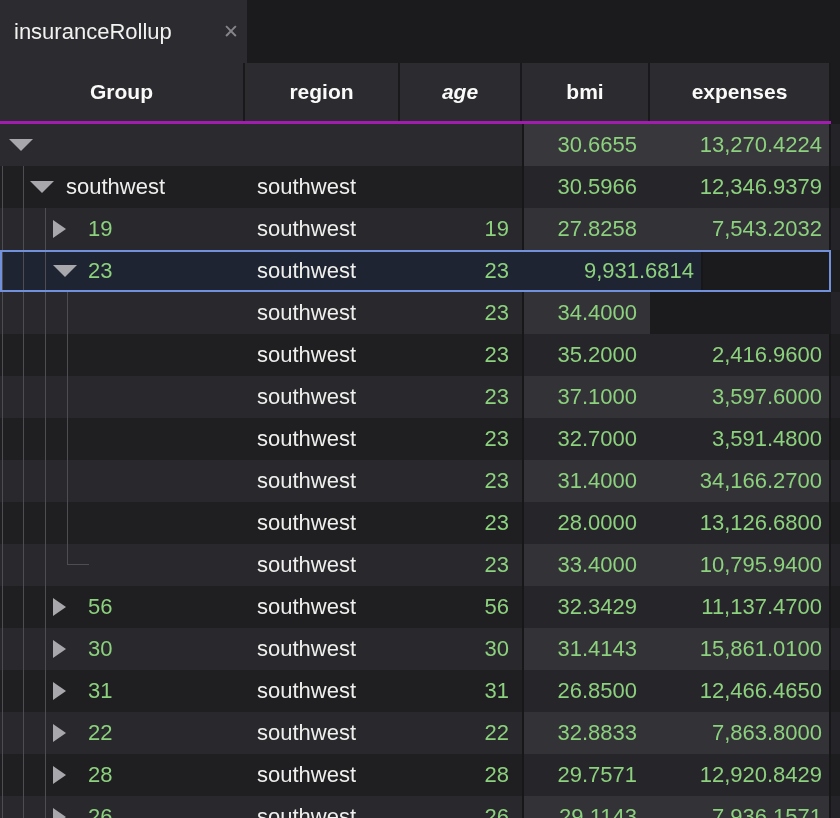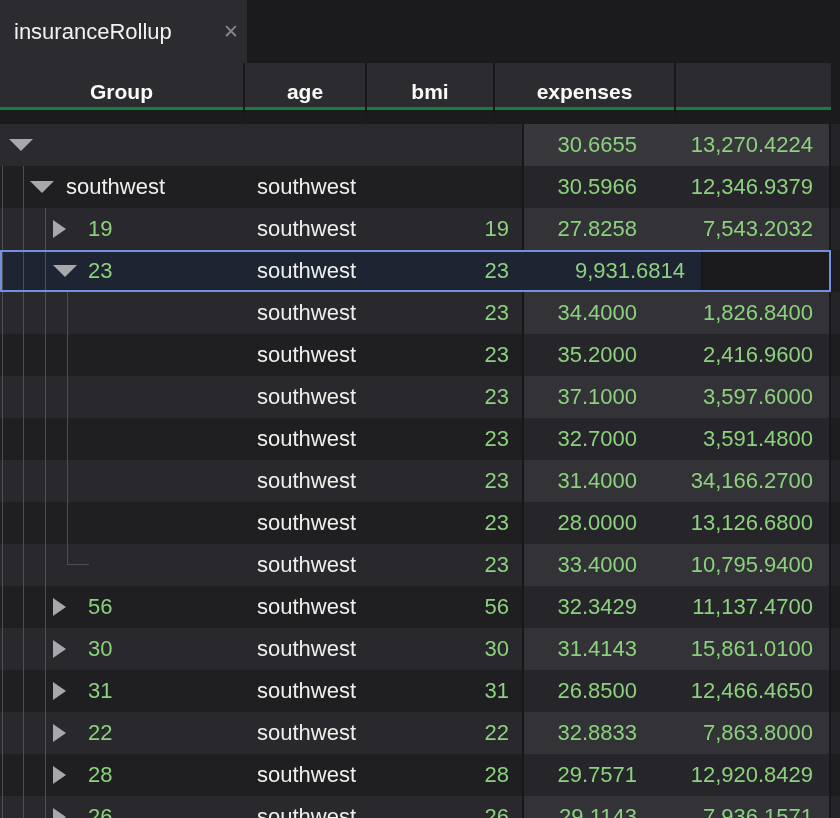--- a/index.html
+++ b/index.html
@@ -16,42 +16,42 @@
   .tabbar { height:63px; background:#1b1b1e; display:flex; }
   .tab {
     width:247px; height:63px; background:#2c2c30;
     display:flex; align-items:center; justify-content:space-between;
     padding:0 8px 0 14px;
   }
   .tab-title { color:#f2f2f1; font-size:22px; white-space:nowrap; }
   .tab-close { color:#85858a; font-size:19px; line-height:19px; cursor:pointer; }
   
   .header-row { display:flex; width:840px; height:61px; }
-  .header { display:flex; width:831px; height:47px; background:#2c2c30; border-bottom:3px solid #15803d; }
+  .header { display:flex; width:831px; height:61px; background:#2c2c30; border-bottom:3px solid #a21caf;justify-content:flex-end; }
   .hcell {
     height:58px; line-height:58px; text-align:center;
     font-weight:bold; font-size:21px; color:#fafaf9;
     border-right:2px solid #19191c; overflow:hidden;
   }
   .hcell.h-group { width:245px; }
   .hcell.h-region { width:155px; }
-  .hcell.h-age { width:122px; }
+  .hcell.h-age { width:122px;font-style:italic; }
   .hcell.h-bmi { width:128px; }
   .hcell.h-expenses { width:181px; }
   .header-sliver { width:9px; height:61px; background:#1b1b1e; }
   
   .body { position:relative; width:840px; height:694px; overflow:hidden; background:#1b1b1e; }
   .row { display:flex; height:42px; }
   .row-main { display:flex; width:831px; position:relative; }
   .cell { height:42px; line-height:42px; font-size:22px; color:#efefed; overflow:hidden; white-space:nowrap; }
   .c-group { width:245px; position:relative; }
   .c-region { width:155px; padding-left:12px; }
   .c-age { width:122px; text-align:right; padding-right:13px; }
   .c-bmi { width:128px; text-align:right; padding-right:13px; border-left:2px solid #17171a; }
-  .c-expenses { width:181px; text-align:right; padding-right:16px; border-right:2px solid #17171a; }
+  .c-expenses { width:181px; text-align:right; padding-right:7px; border-right:2px solid #17171a; }
   .num { color:#8cd17d; }
   .sliver { width:9px; height:42px; }
   
   .row.odd  .left  { background:#29292d; }
   .row.even .left  { background:#1f1f22; }
   .row.odd  .right { background:#323237; }
   .row.even .right { background:#26262a; }
   .row.odd  .sliver { background:#242428; }
   .row.even .sliver { background:#1d1d20; }
   .row.root .left  { background:#2b2b2f; }
@@ -88,20 +88,21 @@
   <div class="tabbar">
     <div class="tab">
       <span class="tab-title">insuranceRollup</span>
       <span class="tab-close">✕</span>
     </div>
   </div>
 
   <div class="header-row">
     <div class="header">
       <div class="hcell h-group">Group</div>
+      <div class="hcell h-region">region</div>
       <div class="hcell h-age">age</div>
       <div class="hcell h-bmi">bmi</div>
       <div class="hcell h-expenses">expenses</div>
     </div>
     <div class="header-sliver"></div>
   </div>
 
   <div class="body">
 
     <div class="row odd root">
@@ -157,21 +158,20 @@
   </div>
       <div class="row odd">
     <div class="row-main">
       <div class="cell c-group left">
         
         
       </div>
       <div class="cell c-region left">southwest</div>
       <div class="cell c-age left num">23</div>
       <div class="cell c-bmi right num">34.4000</div>
-      <div class="cell c-expenses right num">1,826.8400</div>
     </div>
     <div class="sliver"></div>
   </div>
       <div class="row even">
     <div class="row-main">
       <div class="cell c-group left">
         
         
       </div>
       <div class="cell c-region left">southwest</div>

